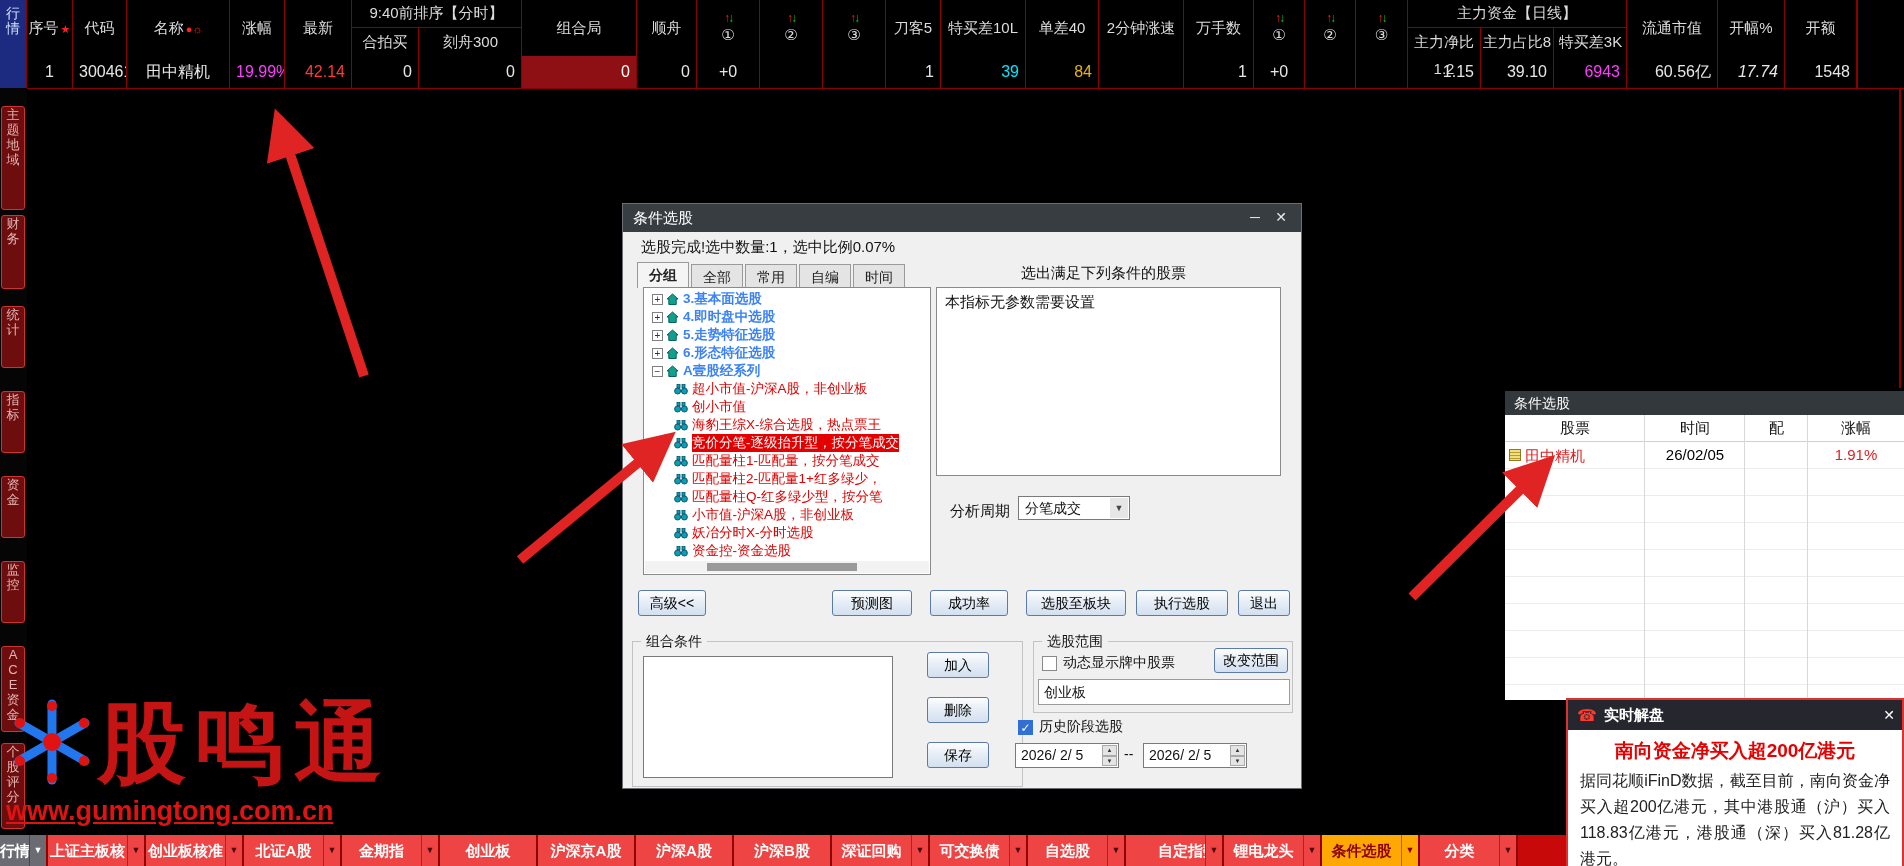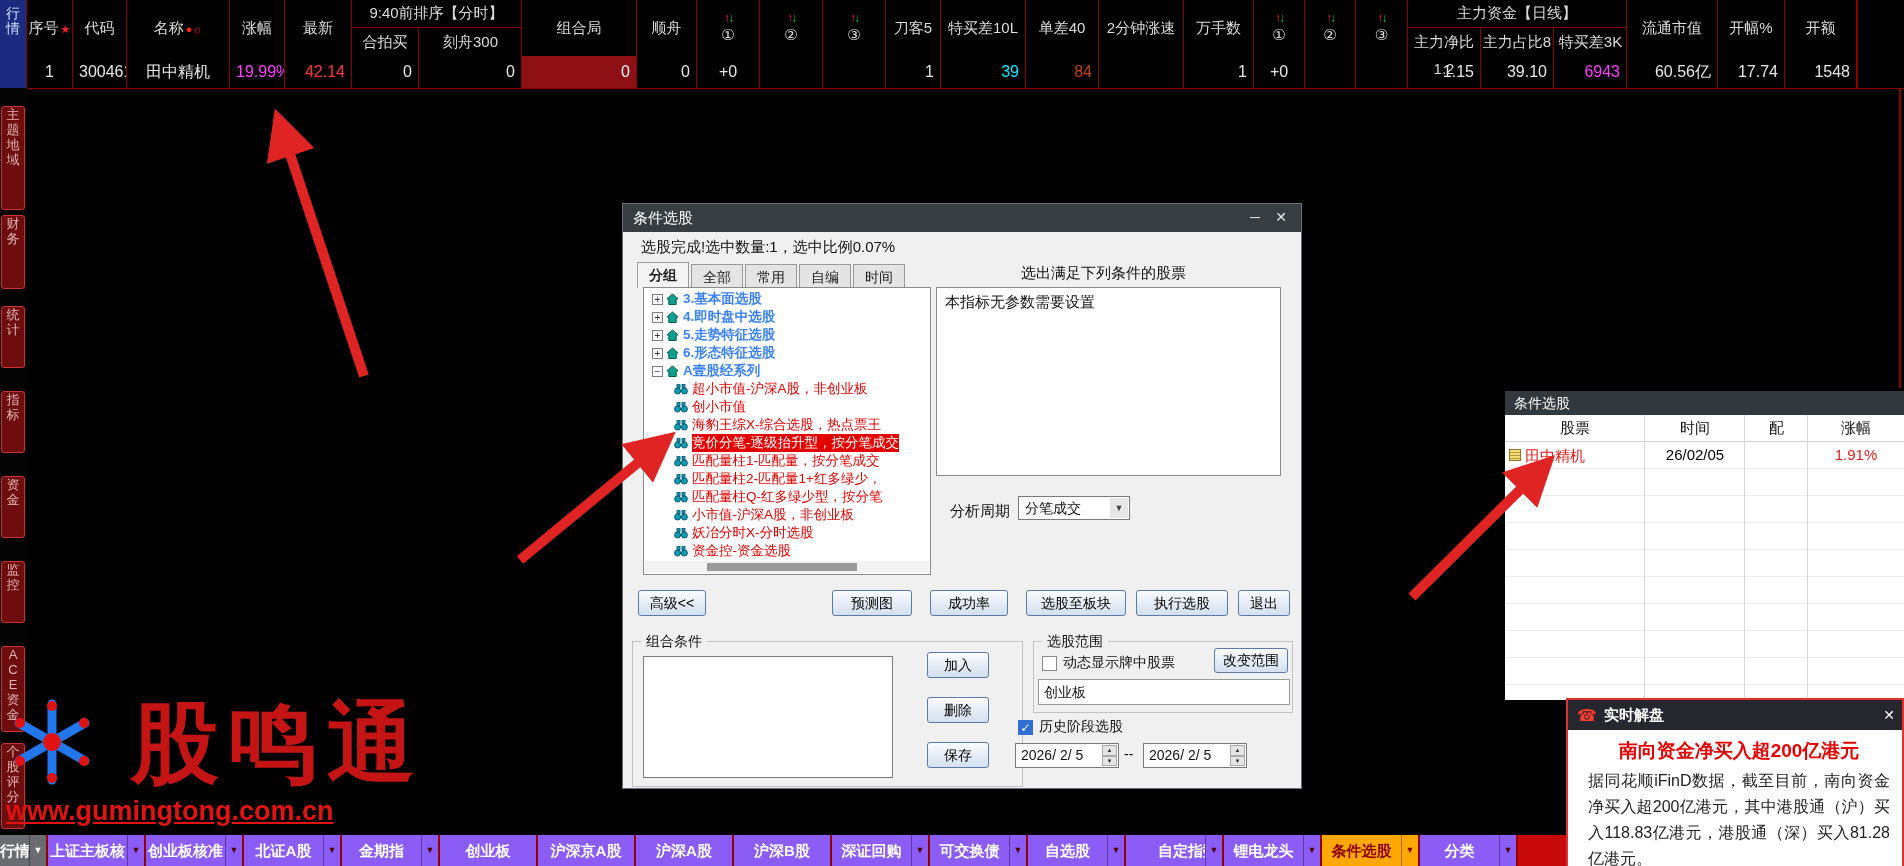--- a/index.html
+++ b/index.html
@@ -32,21 +32,21 @@
   
   #sidebar{position:absolute;left:0;top:88px;width:27px;bottom:31px;background:#050505;}
   .side-tab{position:absolute;left:1px;width:24px;background:#6d0d0e;border:1px solid #cc3333;
       border-radius:3px;color:#e3b4b4;font-size:13px;display:flex;align-items:flex-start;justify-content:center;
       box-sizing:border-box;}
   .side-tab span{display:block;width:15px;word-break:break-all;line-height:15px;text-align:center;}
   
   #right-edge-line{position:absolute;left:1899px;top:88px;width:2px;height:300px;background:#8b0000;}
   
   #watermark{position:absolute;left:6px;top:694px;z-index:4;white-space:nowrap;}
-  #wm-row{display:flex;align-items:center;gap:33px;}
+  #wm-row{display:flex;align-items:center;}
   #wm-brand{font-family:"Liberation Serif","DejaVu Serif",serif;font-weight:bold;font-size:88px;
       color:#c41414;letter-spacing:10px;line-height:100px;}
   #wm-url{font-size:27px;font-weight:bold;color:#e01212;text-decoration:underline;margin-top:2px;}
   
   #dlg{position:absolute;left:622px;top:203px;width:680px;height:586px;z-index:20;
       background:#f0f0f0;border:1px solid #6b6f73;box-shadow:4px 5px 14px rgba(0,0,0,.65);box-sizing:border-box;}
   #dlg-titlebar{position:absolute;left:0;top:0;right:0;height:28px;background:#383d42;color:#fff;
       font-size:15px;line-height:28px;padding-left:10px;box-sizing:border-box;}
   .dlg-sys{position:absolute;top:0;height:28px;line-height:26px;color:#e8e8e8;font-size:14px;width:24px;text-align:center;}
   #dlg-min{right:34px;}
@@ -128,26 +128,26 @@
   .doc-icon{display:inline-block;width:12px;height:12px;margin-right:4px;flex:none;
       background:repeating-linear-gradient(#f2de7a 0 2px,#b99b2e 2px 3px);border:1px solid #8a7a28;box-sizing:border-box;}
   .rp-change{color:#e02020;}
   
   #popup{position:absolute;left:1566px;top:698px;width:338px;height:170px;z-index:40;background:#fff;
       border:2px solid #e03030;box-sizing:border-box;}
   #pp-titlebar{position:absolute;left:0;top:0;right:0;height:30px;background:#26262e;display:flex;align-items:center;}
   #pp-phone{color:#ff3b30;font-size:16px;margin:0 7px 0 9px;}
   #pp-title{color:#fff;font-size:15px;font-weight:bold;flex:1;}
   #pp-close{color:#fff;font-size:14px;width:26px;text-align:center;}
-  #pp-body{position:absolute;left:0;top:30px;right:0;bottom:0;overflow:hidden;padding-left:8px;}
+  #pp-body{position:absolute;left:0;top:30px;right:0;bottom:0;overflow:hidden;}
   #pp-headline{margin:8px 8px 4px;text-align:center;font-size:19px;font-weight:bold;color:#e60000;}
   #pp-text{margin:0 12px;font-size:16px;line-height:26px;color:#222;text-align:justify;}
   
   #taskbar{position:absolute;left:0;top:835px;width:1904px;height:31px;background:#c70909;z-index:10;display:flex;}
-  .tb-item{flex:none;display:flex;align-items:stretch;background:#8b5cf6;border-right:2px solid #930000;box-sizing:border-box;}
+  .tb-item{flex:none;display:flex;align-items:stretch;background:#ef4444;border-right:2px solid #930000;box-sizing:border-box;}
   .tb-label{flex:1;color:#fff;font-size:15px;font-weight:bold;line-height:31px;text-align:center;white-space:nowrap;overflow:hidden;}
   .tb-caret{width:16px;border-left:1px solid rgba(0,0,0,.35);color:#4d0000;font-size:9px;line-height:31px;text-align:center;}
   .tb-item.gray{background:#6b6b73;}
   .tb-item.gray .tb-caret{color:#fff;}
   .tb-item.active{background:#ffa702;}
   .tb-item.active .tb-label{color:#8b0000;}
   .tb-item.active .tb-caret{color:#8b0000;}
   .tb-rest{flex:1;background:#c70909;}
   
   #annot{position:absolute;left:0;top:0;width:1904px;height:866px;z-index:50;pointer-events:none;}
@@ -254,31 +254,31 @@
         <div class="qt-cell" style="width: 67px; text-align: right; color: rgb(255, 56, 56);">42.14</div>
         <div class="qt-cell" style="width: 67px; text-align: right; color: rgb(230, 230, 230);">0</div>
         <div class="qt-cell" style="width: 103px; text-align: right; color: rgb(230, 230, 230);">0</div>
         <div class="qt-cell" style="width: 115px; text-align: right; color: rgb(255, 255, 255); background: rgb(142, 16, 20);">0</div>
         <div class="qt-cell" style="width: 60px; text-align: right; color: rgb(230, 230, 230);">0</div>
         <div class="qt-cell" style="width: 63px; text-align: center; color: rgb(230, 230, 230);">+0</div>
         <div class="qt-cell" style="width: 63px; text-align: center;"></div>
         <div class="qt-cell" style="width: 63px; text-align: center;"></div>
         <div class="qt-cell" style="width: 55px; text-align: right; color: rgb(230, 230, 230);">1</div>
         <div class="qt-cell" style="width: 85px; text-align: right; color: rgb(0, 232, 255);">39</div>
-        <div class="qt-cell" style="width: 73px; text-align: right; color: #c2410c;">84</div>
+        <div class="qt-cell" style="width: 73px; text-align: right; color: #eab308;">84</div>
         <div class="qt-cell" style="width: 85px; text-align: center;"></div>
         <div class="qt-cell" style="width: 70px; text-align: right; color: rgb(230, 230, 230);">1</div>
         <div class="qt-cell" style="width: 51px; text-align: center; color: rgb(230, 230, 230);">+0</div>
         <div class="qt-cell" style="width: 51px; text-align: center;"></div>
         <div class="qt-cell" style="width: 52px; text-align: center;"></div>
         <div class="qt-cell" style="width: 73px; text-align: right; color: rgb(230, 230, 230);">1.15</div>
         <div class="qt-cell" style="width: 73px; text-align: right; color: rgb(230, 230, 230);">39.10</div>
         <div class="qt-cell" style="width: 73px; text-align: right; color: rgb(255, 61, 255);">6943</div>
         <div class="qt-cell" style="width: 91px; text-align: right; color: rgb(230, 230, 230);">60.56亿</div>
-        <div class="qt-cell" style="width: 67px; text-align: right; color: rgb(230, 230, 230);">17.74</div>
+        <div class="qt-cell" style="width: 67px; text-align: right; color: rgb(230, 230, 230); font-style: italic;">17.74</div>
         <div class="qt-cell" style="width: 72px; text-align: right; color: rgb(230, 230, 230);">1548</div>
         <div class="qt-fill"></div>
       </div>
   </div>
 
   <div id="sidebar">
       <div class="side-tab" style="top: 18px; height: 104px;">
         <span>主题地域</span>
       </div>
       <div class="side-tab" style="top: 127px; height: 74px;">

